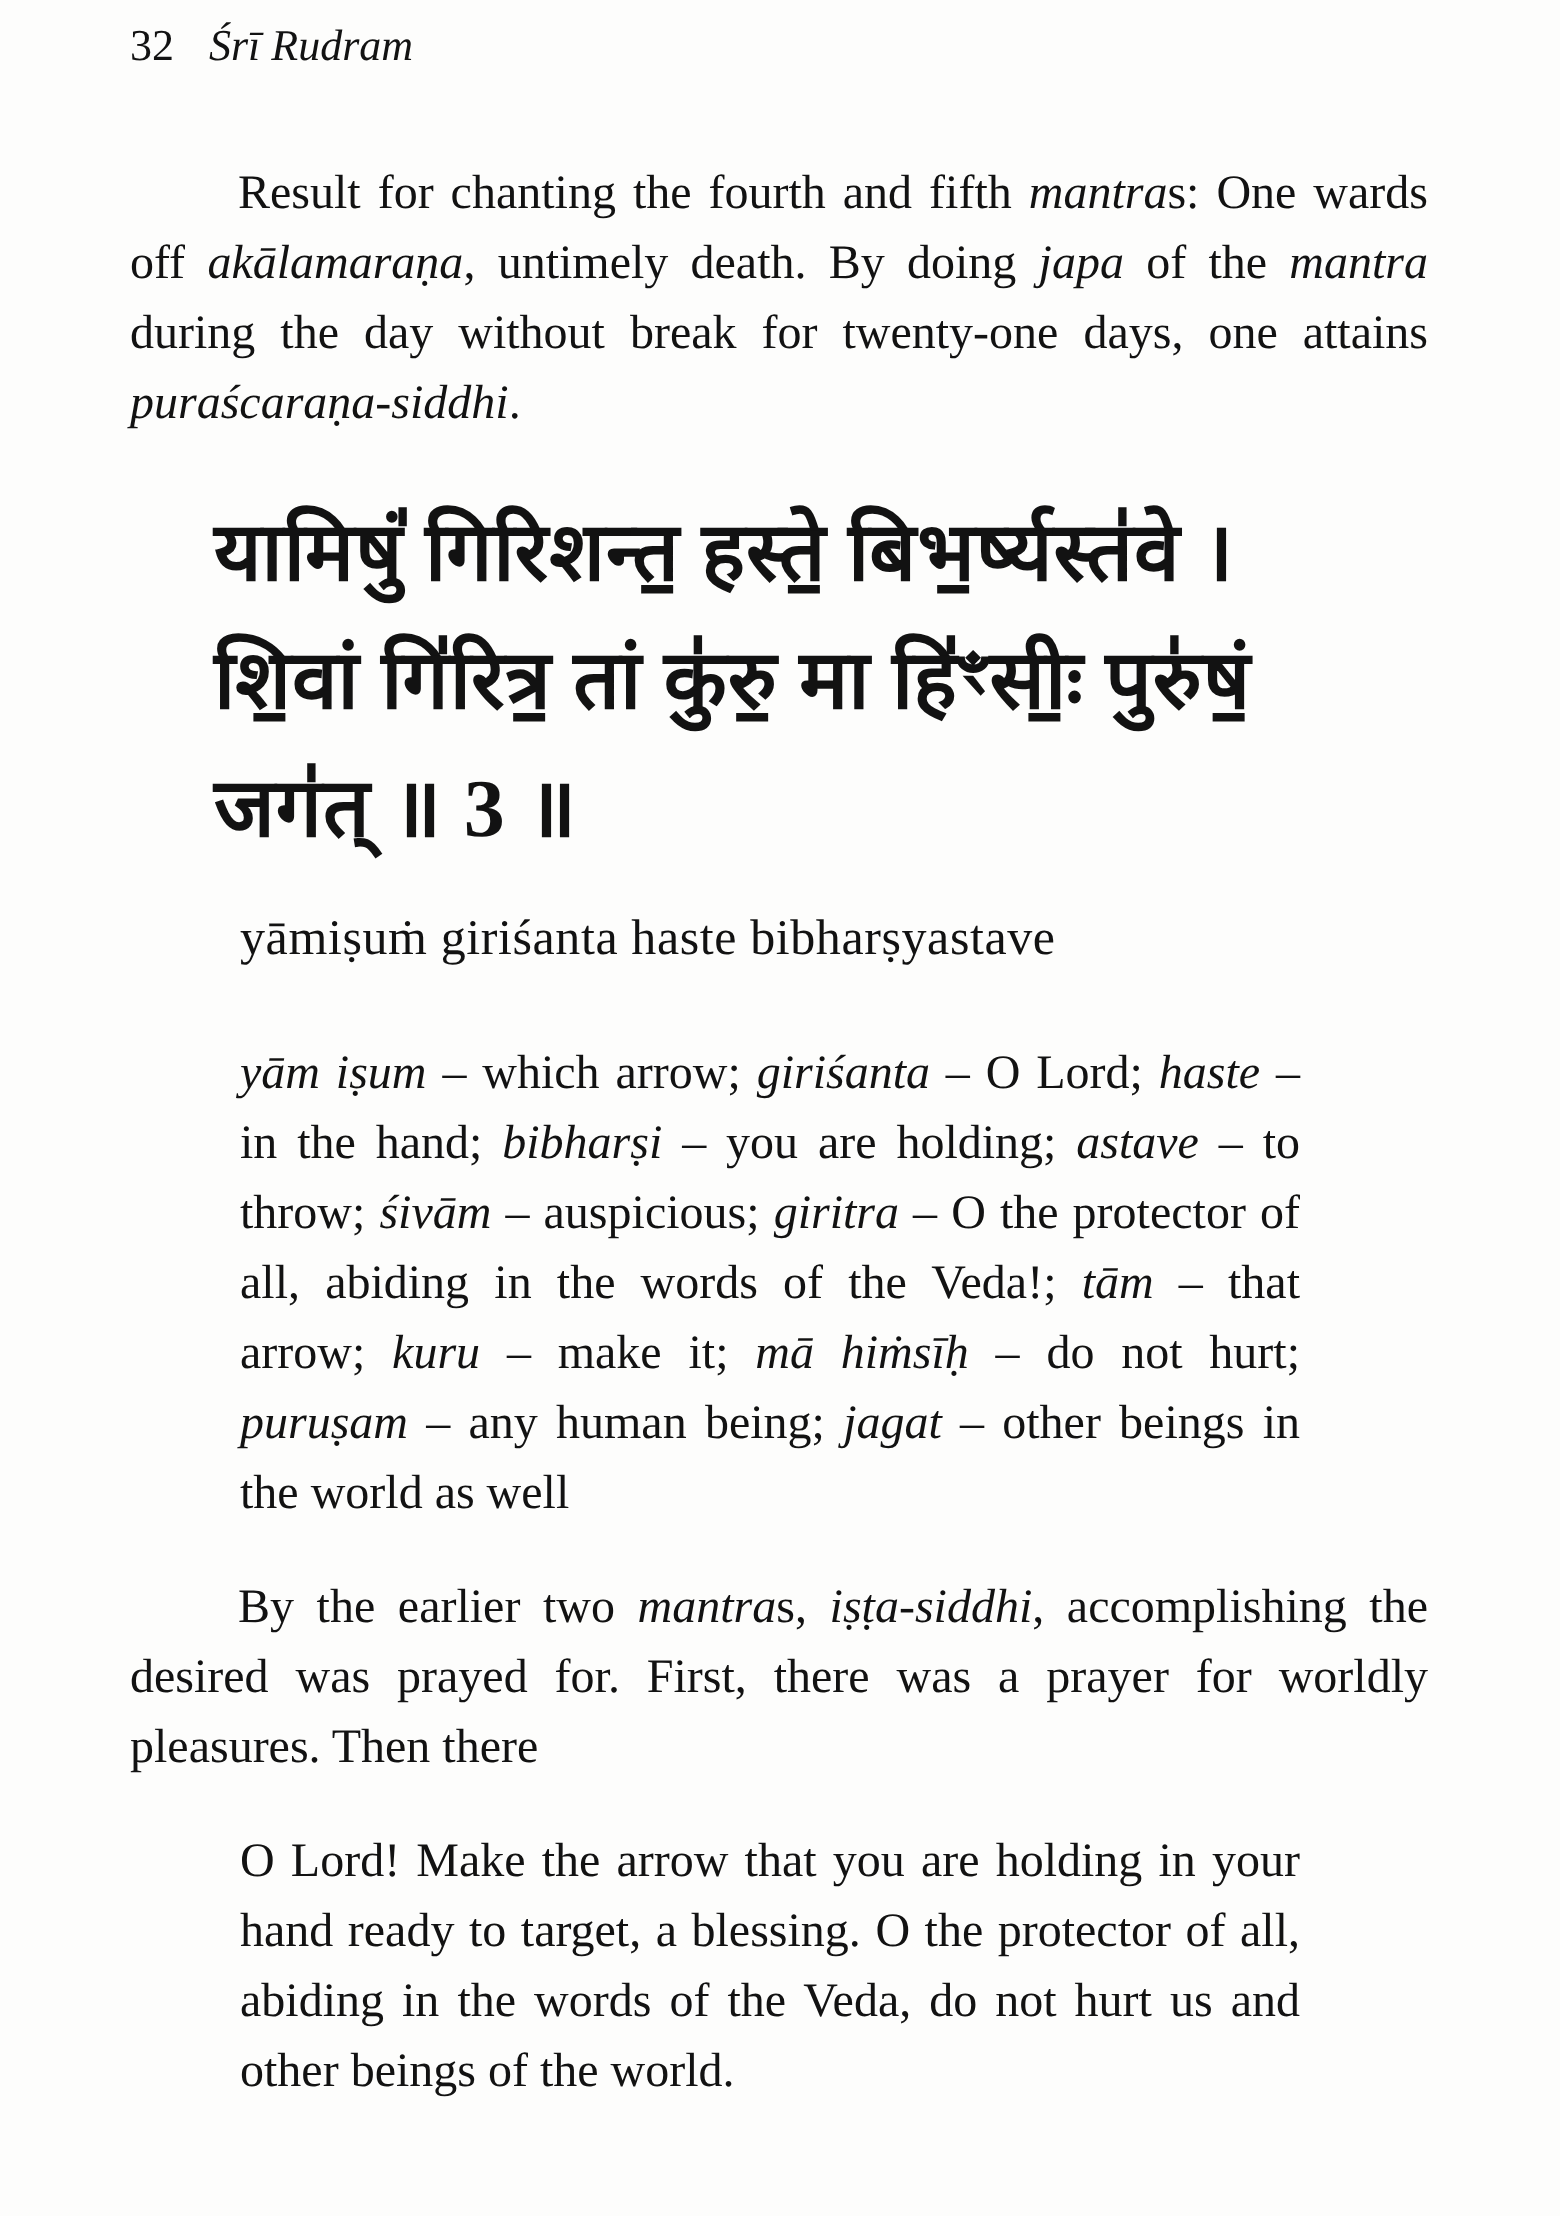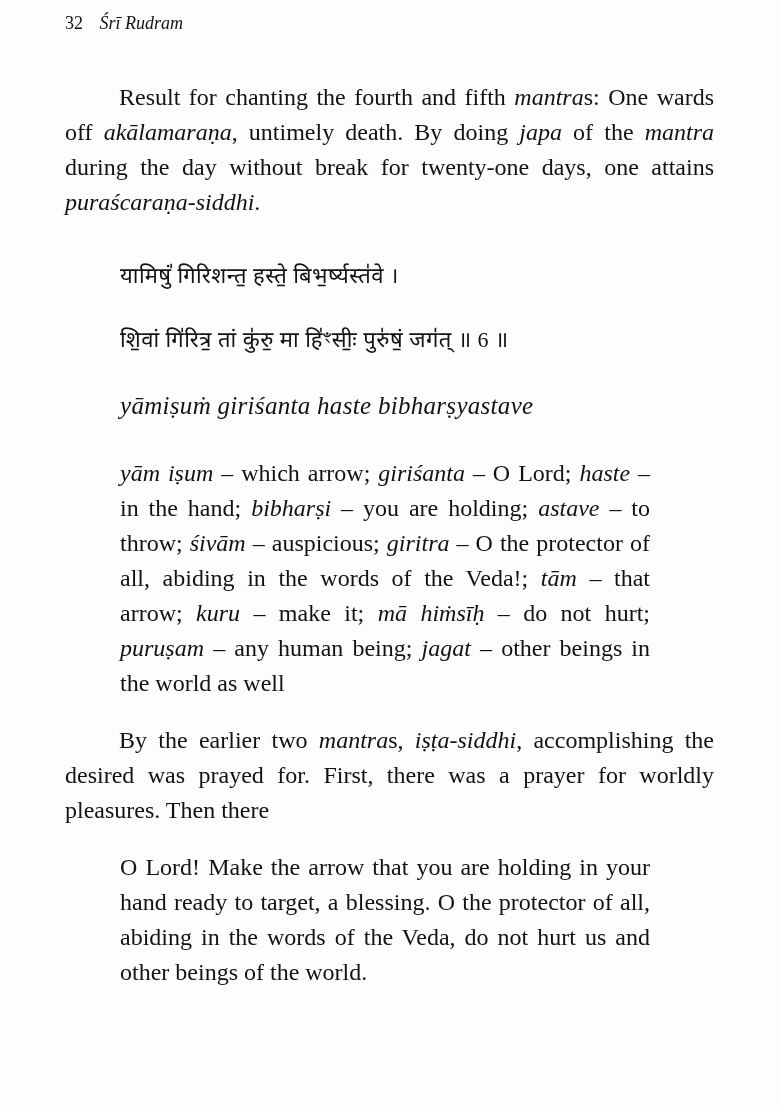--- a/index.html
+++ b/index.html
@@ -12,21 +12,21 @@
     width: 780px;
     height: 1108px;
     box-sizing: border-box;
     background: #fdfdfc;
     color: #121212;
     font-family: "Liberation Serif", "DejaVu Serif", serif;
     padding: 8px 66px 0 65px;
     overflow: hidden;
   }
   .running-header {
-    font-size: 18px;
+    font-size: 22px;
     line-height: 26px;
     margin-top: 2px;
   }
   .running-header .page-num {
     margin-right: 12px;
     font-style: normal;
   }
   .running-header .book-title {
     font-style: italic;
   }
@@ -42,31 +42,30 @@
     font-size: 24px;
     line-height: 35px;
   }
   .first-indent { text-indent: 54px; }
   .hang-block {
     margin-left: 55px;
     margin-right: 64px;
   }
   .sanskrit-verse {
     margin-top: 24px;
-    margin-left: 55px;
-    font-size: 22px;
-    font-weight: 400;
+    margin-left: 42px;
+    font-size: 41px;
+    font-weight: 700;
     line-height: 64px;
     letter-spacing: 0.5px;
   }
   .transliteration {
     margin-top: 12px;
     margin-left: 55px;
     margin-right: 30px;
-    font-style: italic;
     font-size: 25px;
     line-height: 44px;
     letter-spacing: 0.3px;
   }
   .word-meanings { margin-top: 28px; }
   .translation-para { margin-top: 22px; }
   .closing-para { margin-top: 22px; }
   .word-meanings i, .main-para i, .closing-para i {
     font-style: italic;
   }
@@ -80,21 +79,21 @@
     <span class="page-num">32</span>
     <span class="book-title">Śrī Rudram</span>
   </div>
 
   <div class="content">
 
     <p class="main-para justify first-indent"><span>Result for chanting the fourth and fifth </span><i>mantra</i><span>s: One wards off </span><i>akālamaraṇa</i><span>, untimely death. By doing </span><i>japa</i><span> of the </span><i>mantra</i><span> during the day without break for twenty-one days, one attains </span><i>puraścaraṇa-siddhi</i><span>.</span></p>
 
     <div class="sanskrit-verse">
       <div>यामिषुं॑ गिरिशन्त॒ हस्ते॒ बिभ॒र्ष्यस्त॑वे ।</div>
-      <div>शि॒वां गि॑रित्र॒ तां कु॑रु॒ मा हि॑ꣳसीः॒ पुरु॑षं॒ जग॑त् ॥ 6 ॥</div>
+      <div>शि॒वां गि॑रित्र॒ तां कु॑रु॒ मा हि॑ꣳसीः॒ पुरु॑षं॒ जग॑त् ॥ 3 ॥</div>
     </div>
 
     <div class="transliteration">
       <div>yāmiṣuṁ giriśanta haste bibharṣyastave</div>
     </div>
 
     <p class="main-para justify hang-block word-meanings"><i>yām iṣum</i><span> – which arrow; </span><i>giriśanta</i><span> – O Lord; </span><i>haste</i><span> – in the hand; </span><i>bibharṣi</i><span> – you are holding; </span><i>astave</i><span> – to throw; </span><i>śivām</i><span> – auspicious; </span><i>giritra</i><span> – O the protector of all, abiding in the words of the Veda!; </span><i>tām</i><span> – that arrow; </span><i>kuru</i><span> – make it; </span><i>mā hiṁsīḥ</i><span> – do not hurt; </span><i>puruṣam</i><span> – any human being; </span><i>jagat</i><span> – other beings in the world as well</span></p>
 
     <p class="main-para justify first-indent closing-para"><span>By the earlier two </span><i>mantra</i><span>s, </span><i>iṣṭa-siddhi</i><span>, accomplishing the desired was prayed for. First, there was a prayer for worldly pleasures. Then there</span></p>
 

